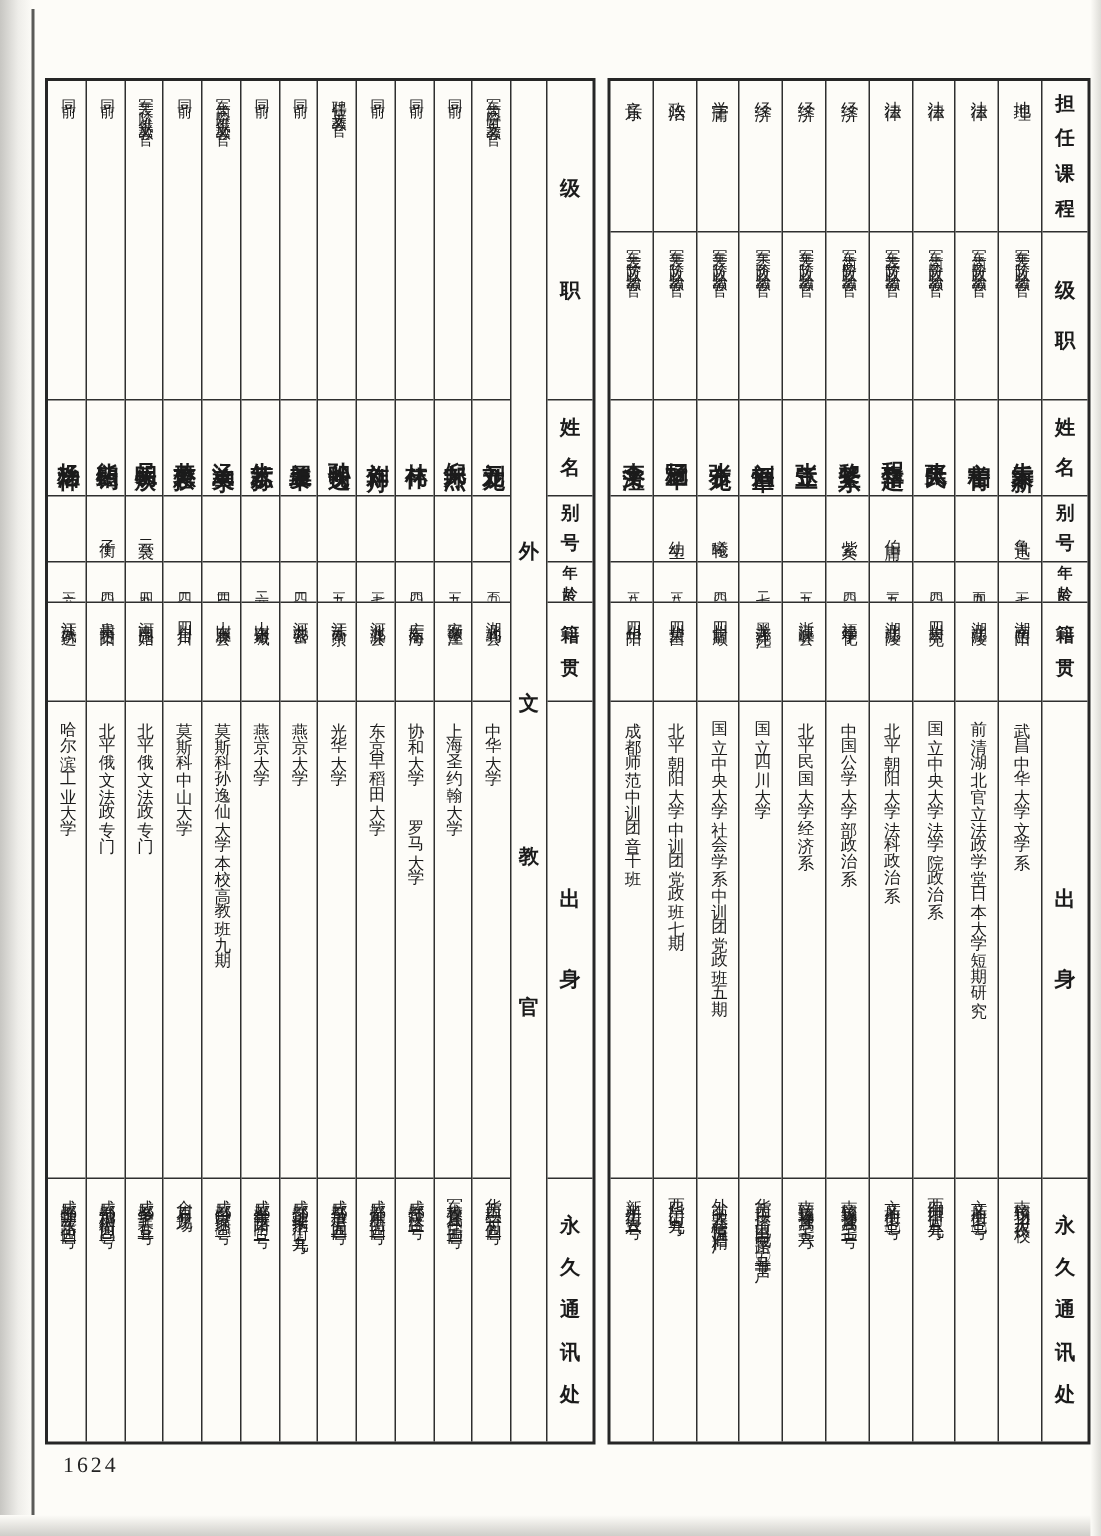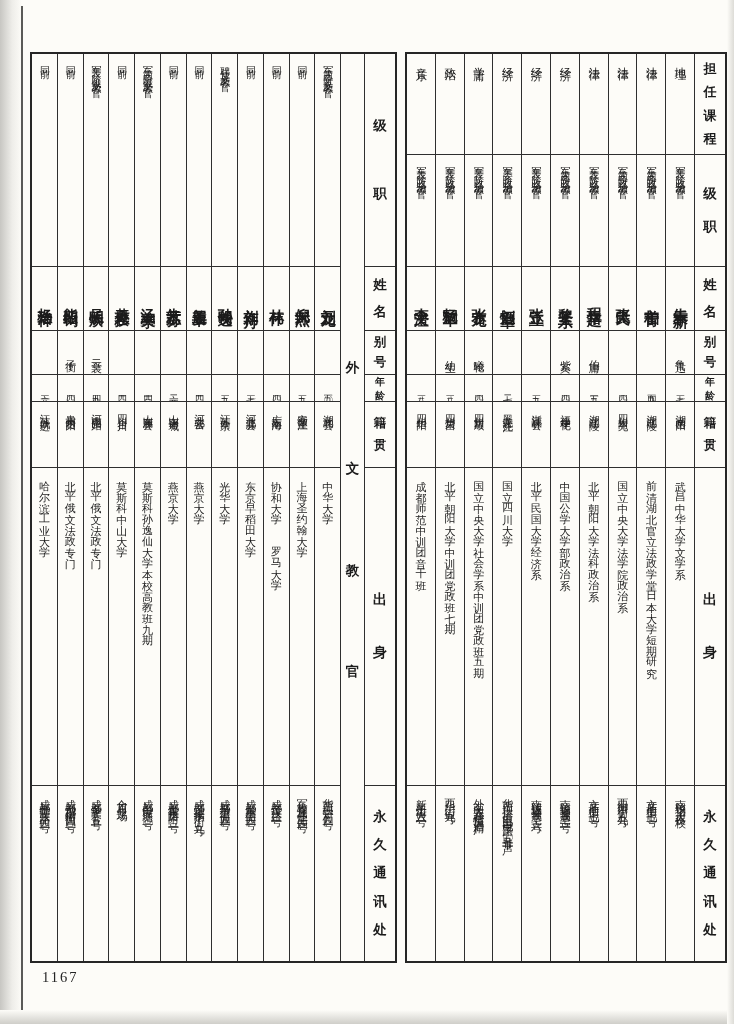--- a/index.html
+++ b/index.html
@@ -682,13 +682,13 @@
         <div class="cell k-origin a-top" style="height: 318px;">
           <span class="vtext">哈尔滨工业大学</span>
         </div>
         <div class="cell k-address a-top" style="height: 176px;">
           <span class="vtext">成都临江东路一四号</span>
         </div>
       </div>
     </section>
 </div>
 
-<div class="page-number">1167</div>
+<div class="page-number">1624</div>
 
 </body></html>

